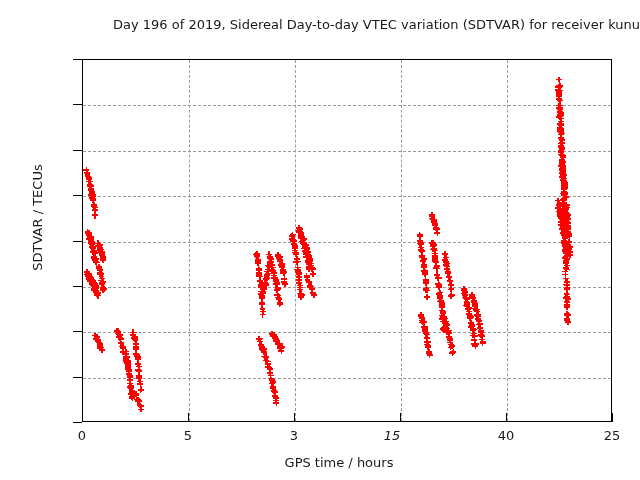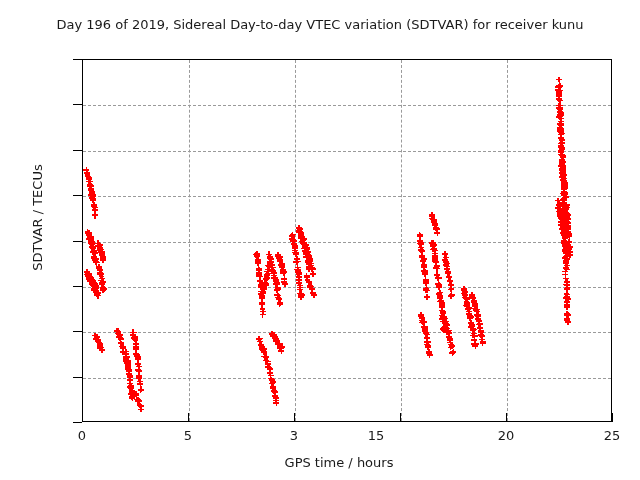--- a/index.html
+++ b/index.html
@@ -18,21 +18,21 @@
     position: relative;
     width: 640px;
     height: 480px;
     background: #ffffff;
   }
   #chart-title {
     position: absolute;
     left: 0;
     top: 17px;
     width: 640px;
-    text-align: center;
+    text-align: right;
     font-size: 13px;
     color: #1a1a1a;
     white-space: nowrap;
     overflow: hidden;
   }
   #plot-area {
     position: absolute;
     left: 82px;
     top: 59px;
     width: 530px;
@@ -142,23 +142,23 @@
       <div class="tick-mark-y" style="top: 195.125px;"></div>
       <div class="tick-mark-y" style="top: 149.75px;"></div>
       <div class="tick-mark-y" style="top: 104.375px;"></div>
       <div class="tick-mark-y" style="top: 59px;"></div>
       <div class="xtick-label" style="left: 82px;">0</div>
       <div class="tick-mark-x" style="left: 82px;"></div>
       <div class="xtick-label" style="left: 188px;">5</div>
       <div class="tick-mark-x" style="left: 188px;"></div>
       <div class="xtick-label" style="left: 294px;">3</div>
       <div class="tick-mark-x" style="left: 294px;"></div>
-      <div class="xtick-label" style="left: 376px;">15</div>
+      <div class="xtick-label" style="left: 392px; font-style: italic;">15</div>
       <div class="tick-mark-x" style="left: 400px;"></div>
-      <div class="xtick-label" style="left: 506px;">20</div>
+      <div class="xtick-label" style="left: 506px;">40</div>
       <div class="tick-mark-x" style="left: 506px;"></div>
       <div class="xtick-label" style="left: 612px;">25</div>
       <div class="tick-mark-x" style="left: 612px;"></div>
     </div>
 
   <div id="xlabel">GPS time / hours</div>
   <div id="ylabel">SDTVAR / TECUs</div>
 
 </div>
 

